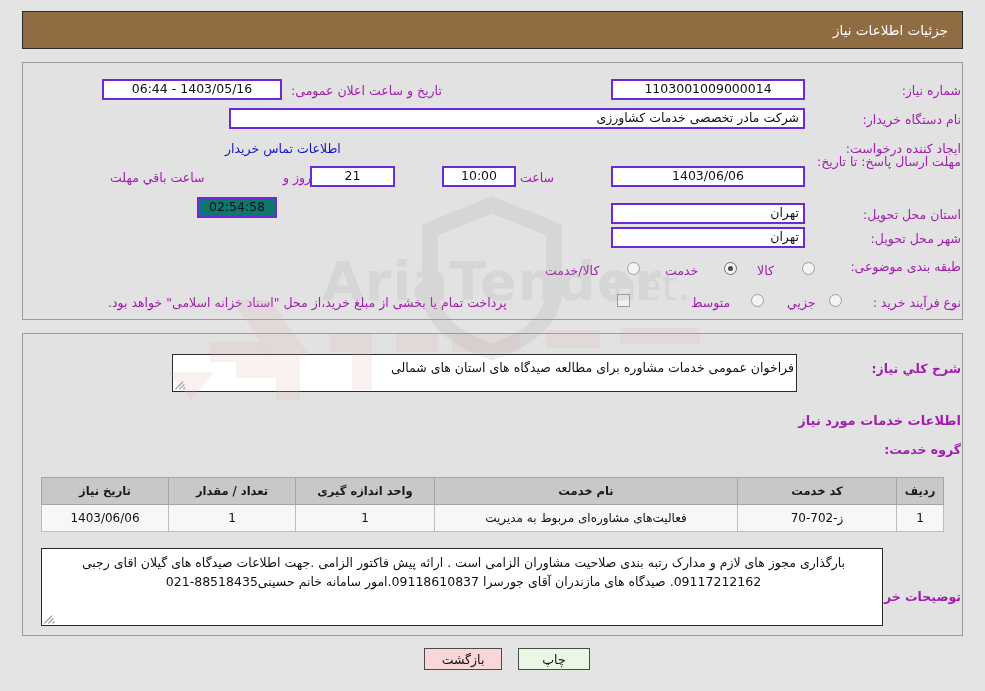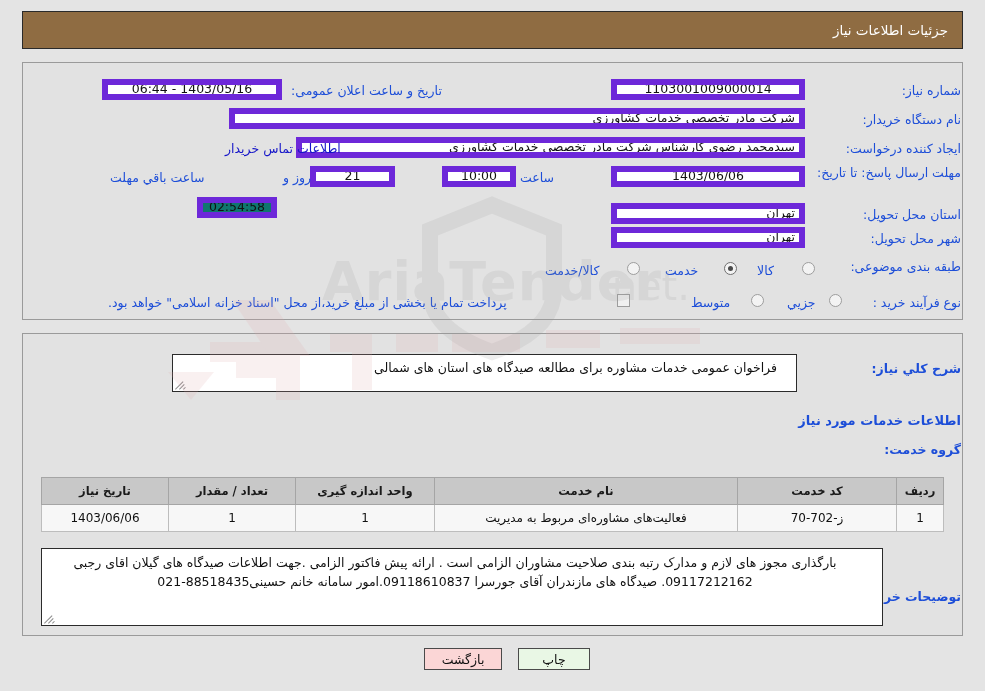--- a/index.html
+++ b/index.html
@@ -44,29 +44,29 @@
     border: 1px solid #9a9a9a;
     box-sizing: border-box;
   }
   #panel-top   { left: 22px; top: 62px;  width: 941px; height: 258px; }
   #panel-mid   { left: 22px; top: 333px; width: 941px; height: 303px; }
 
   
   .lbl {
     position: absolute;
     font-size: 12.5px;
-    color: #1d4ed8;
+    color: #a21caf;
     white-space: nowrap;
     line-height: 14px;
   }
   .lbl.b { font-weight: bold; }
   .box {
     position: absolute;
     background: #ffffff;
-    border: 6px solid #6d28d9;
+    border: 2px solid #6d28d9;
     box-sizing: border-box;
     font-size: 12.5px;
     color: #111;
     line-height: 1;
     display: flex;
     align-items: center;
     overflow: hidden;
   }
   .box.ctr  { justify-content: center; }
   .box.rt   { justify-content: flex-start; padding-right: 4px; }
@@ -109,21 +109,21 @@
   }
 
   
   .ta {
     position: absolute;
     background: #ffffff;
     border: 1px solid #2b2b2b;
     box-sizing: border-box;
     font-size: 12.5px;
     color: #111;
-    padding: 4px 19px 0 5px;
+    padding: 4px 2px 0 5px;
     line-height: 17px;
     overflow: hidden;
   }
   .grip {
     position: absolute;
     left: 2px; bottom: 1px;
     width: 12px; height: 12px;
     pointer-events: none;
   }
   .grip i {
@@ -220,24 +220,23 @@
   <span class="lbl" style="right:calc(100% - 961px); top:84px;">شماره نیاز:</span>
   <div class="box ctr" style="left:611px; top:79px; width:194px; height:21px;">1103001009000014</div>
 
   <span class="lbl" style="left:291px; top:84px;">تاریخ و ساعت اعلان عمومی:</span>
   <div class="box ctr" style="left:102px; top:79px; width:180px; height:21px;">1403/05/16 - 06:44</div>
 
   <span class="lbl" style="right:calc(100% - 961px); top:113px;">نام دستگاه خریدار:</span>
   <div class="box rt" style="left:229px; top:108px; width:576px; height:21px;">شرکت مادر تخصصی خدمات کشاورزی</div>
 
   <span class="lbl" style="right:calc(100% - 961px); top:142px;">ایجاد کننده درخواست:</span>
-  <div class="box rt" style="left:296px; top:137px; width:509px; height:21px;">سیدمحمد رضوی کارشناس شرکت مادر تخصصی خدمات کشاورزی</div>
   <span class="link" style="left:183px; top:141px;margin-left:42px;">اطلاعات تماس خریدار</span>
 
-  <span class="lbl" style="right:calc(100% - 961px); top:165px; line-height:16px;">مهلت ارسال پاسخ: تا تاریخ:</span>
+  <span class="lbl" style="right:calc(100% - 961px); top:154px; line-height:16px;">مهلت ارسال پاسخ: تا تاریخ:</span>
   <div class="box ctr" style="left:611px; top:166px; width:194px; height:21px;">1403/06/06</div>
   <span class="lbl" style="left:520px; top:171px;">ساعت</span>
   <div class="box ctr" style="left:442px; top:166px; width:74px; height:21px;">10:00</div>
   <div class="box ctr" style="left:310px; top:166px; width:85px; height:21px;">21</div>
   <span class="lbl" style="left:283px; top:171px;">روز و</span>
   <div class="box ctr cream" style="left:197px; top:166px; width:80px; height:21px;">02:54:58</div>
   <span class="lbl" style="left:110px; top:171px;">ساعت باقي مهلت</span>
 
   <span class="lbl" style="right:calc(100% - 961px); top:208px;">استان محل تحویل:</span>
   <div class="box rt" style="left:611px; top:203px; width:194px; height:21px;">تهران</div>

